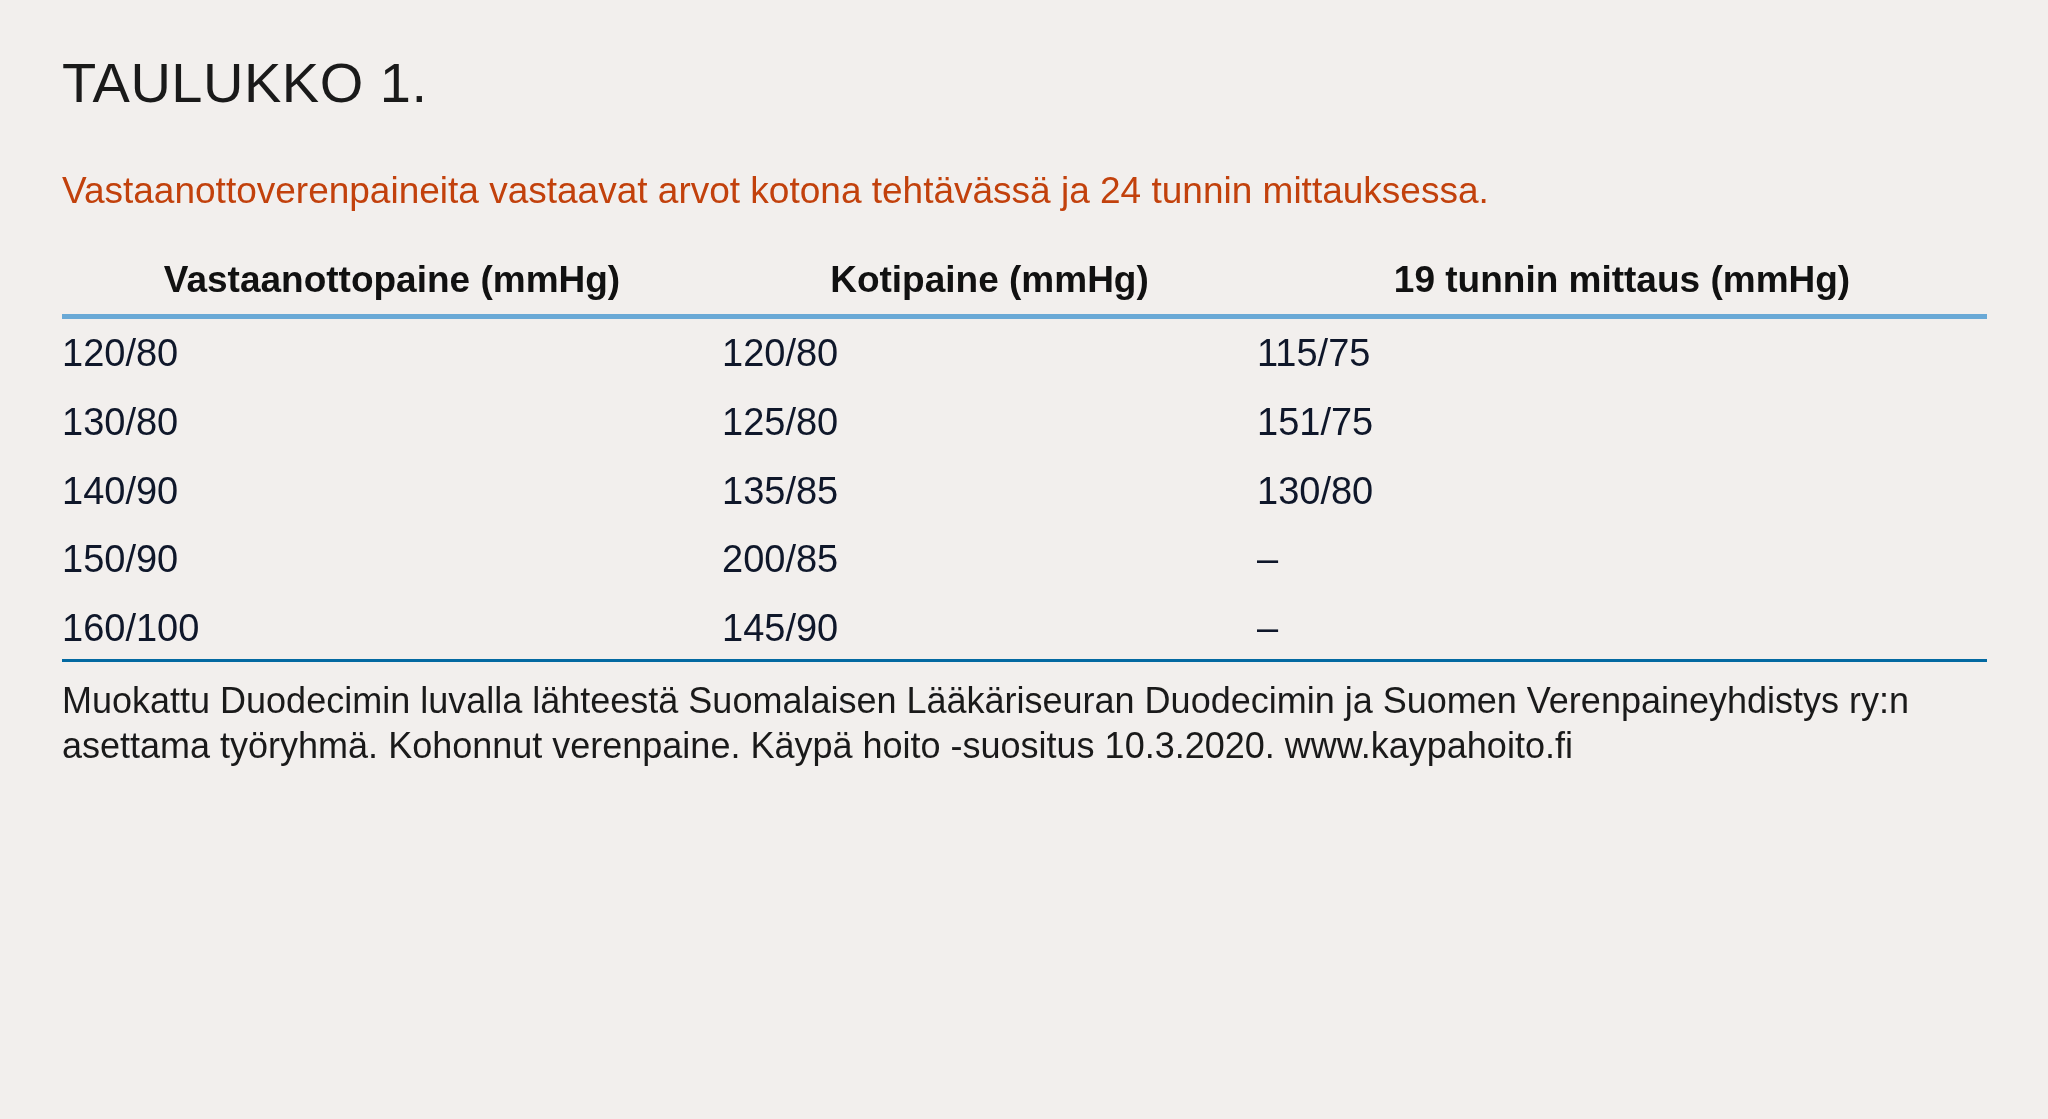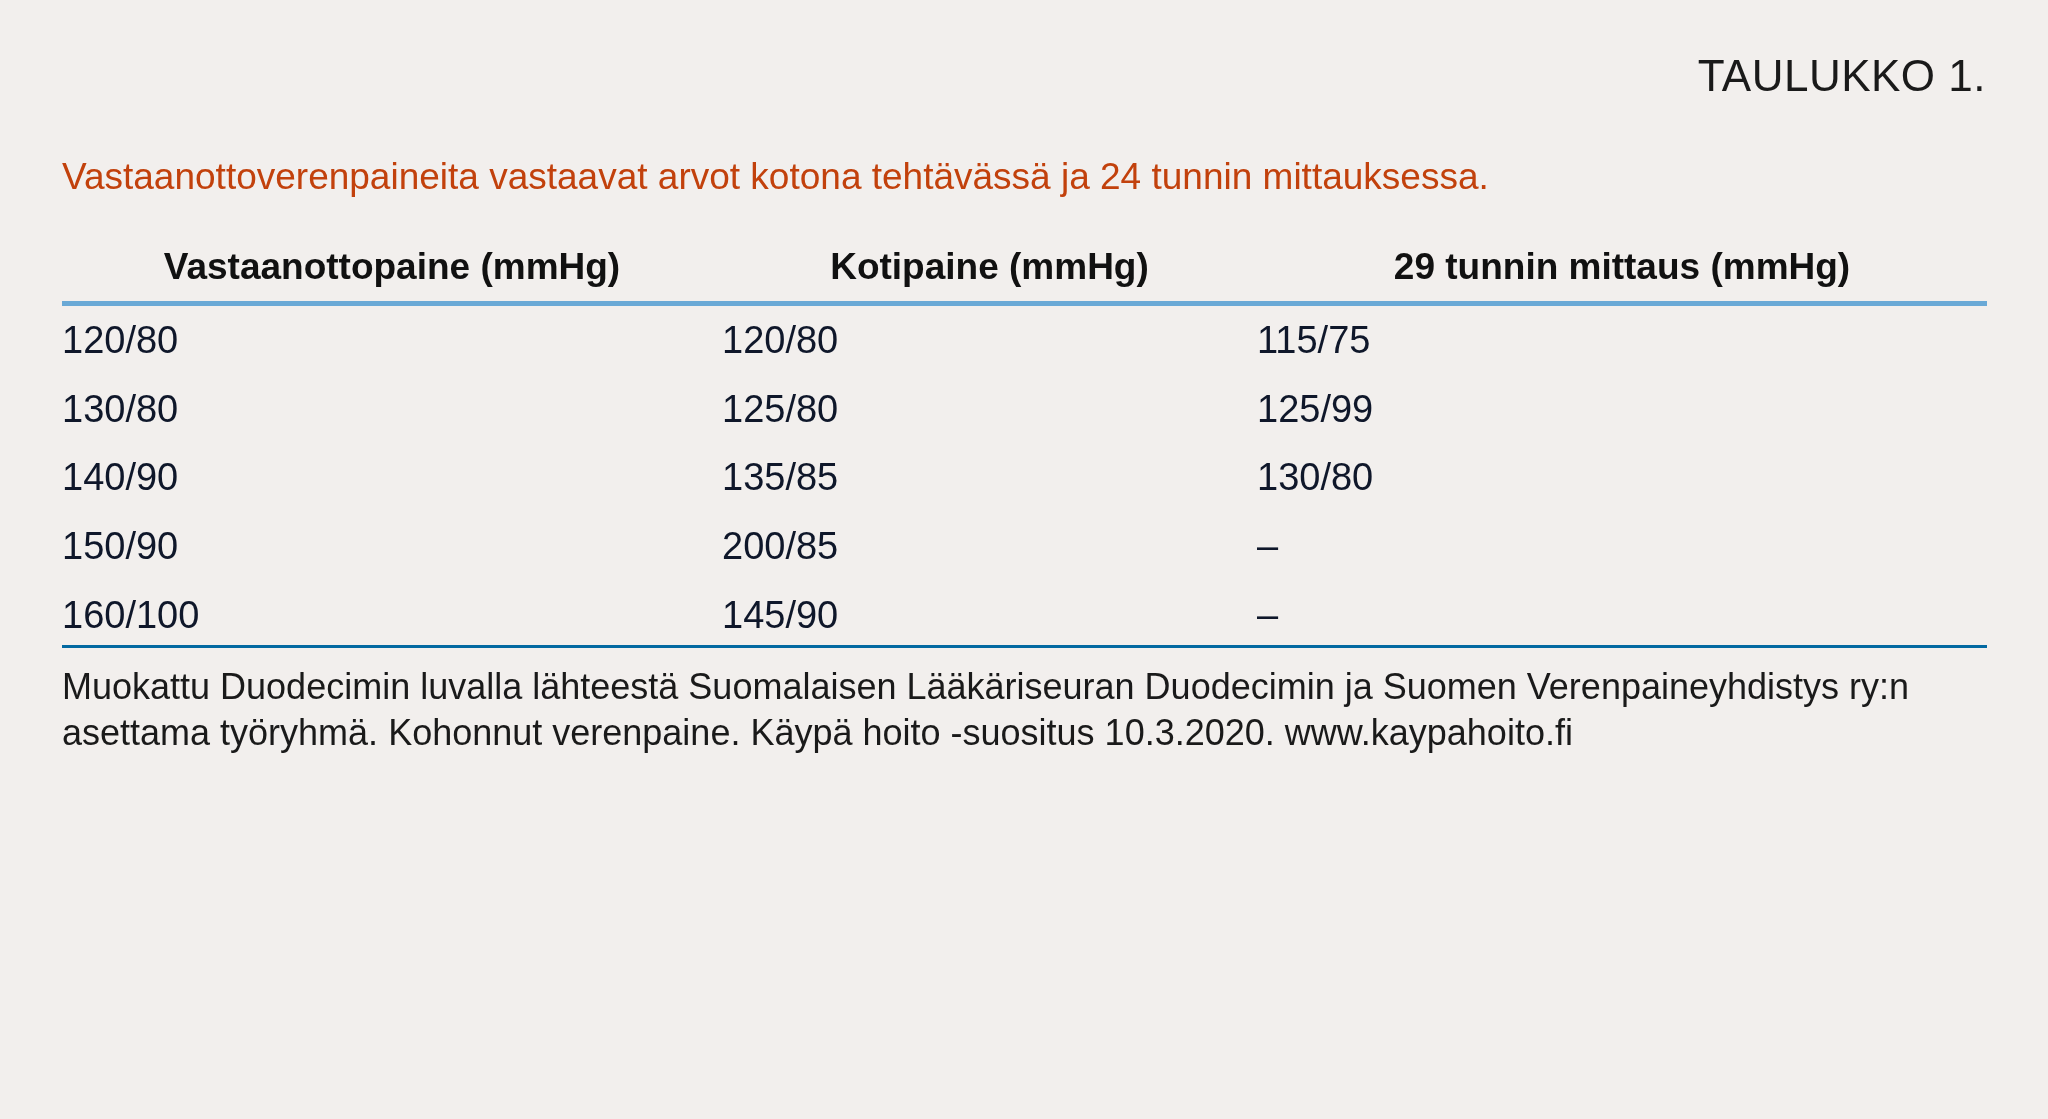--- a/index.html
+++ b/index.html
@@ -15,27 +15,26 @@
     overflow: hidden;
   }
   .page {
     box-sizing: border-box;
     width: 2048px;
     height: 1119px;
     padding: 52px 62px 0 62px;
     position: relative;
   }
   .eyebrow {
-    font-size: 44px;
+    font-size: 56px;
     font-weight: 400;
     letter-spacing: 0.5px;
     color: #1a1a1a;
     margin: 0 0 54px 0;
     line-height: 1.1;
-    text-align: right;
   }
   .title {
     font-size: 58px;
     font-weight: 700;
     color: #111111;
     margin: 0 0 40px 0;
     line-height: 1.1;
   }
   .subtitle {
     font-size: 37px;
@@ -97,33 +96,33 @@
   <table class="data">
     <colgroup>
       <col class="c1">
       <col class="c2">
       <col class="c3">
     </colgroup>
     <thead>
       <tr>
         <th>Vastaanottopaine (mmHg)</th>
         <th>Kotipaine (mmHg)</th>
-        <th>29 tunnin mittaus (mmHg)</th>
+        <th>19 tunnin mittaus (mmHg)</th>
       </tr>
     </thead>
     <tbody>
       <tr>
         <td>120/80</td>
         <td>120/80</td>
         <td>115/75</td>
       </tr>
       <tr>
         <td>130/80</td>
         <td>125/80</td>
-        <td>125/99</td>
+        <td>151/75</td>
       </tr>
       <tr>
         <td>140/90</td>
         <td>135/85</td>
         <td>130/80</td>
       </tr>
       <tr>
         <td>150/90</td>
         <td>200/85</td>
         <td>–</td>

